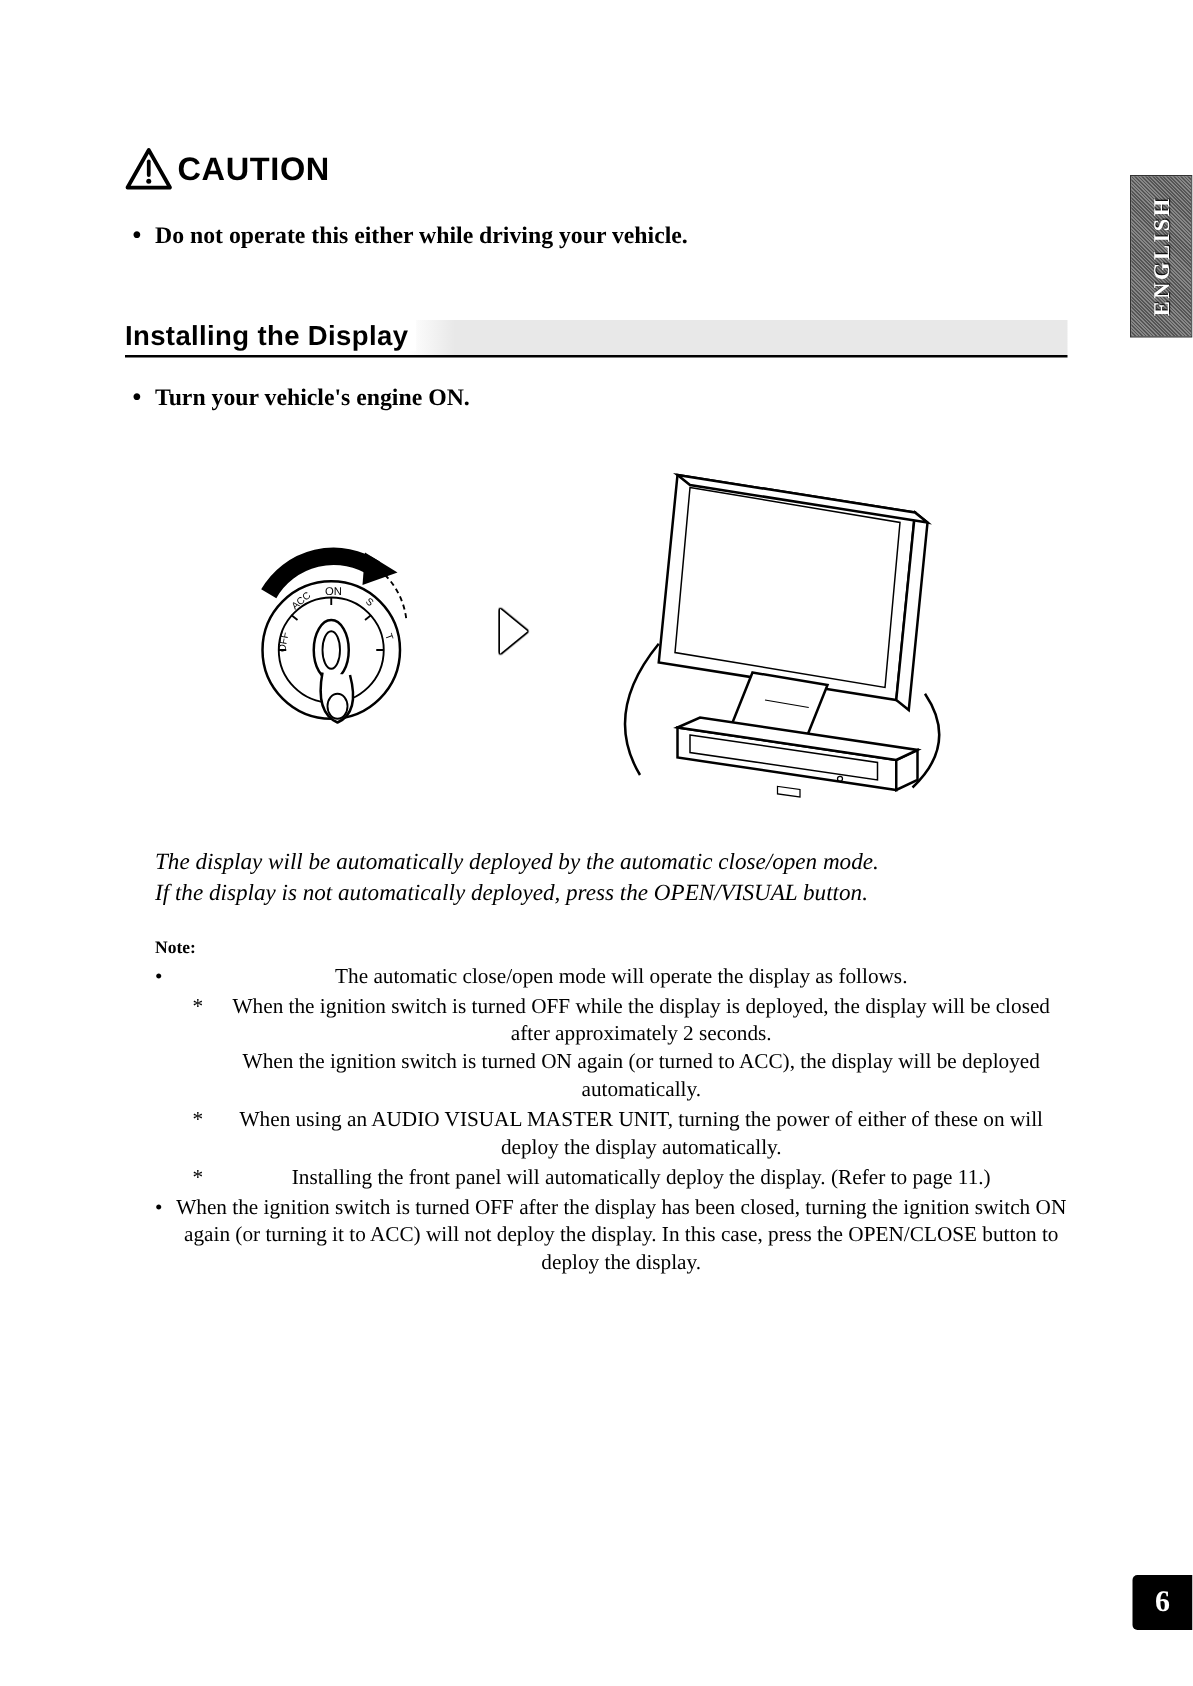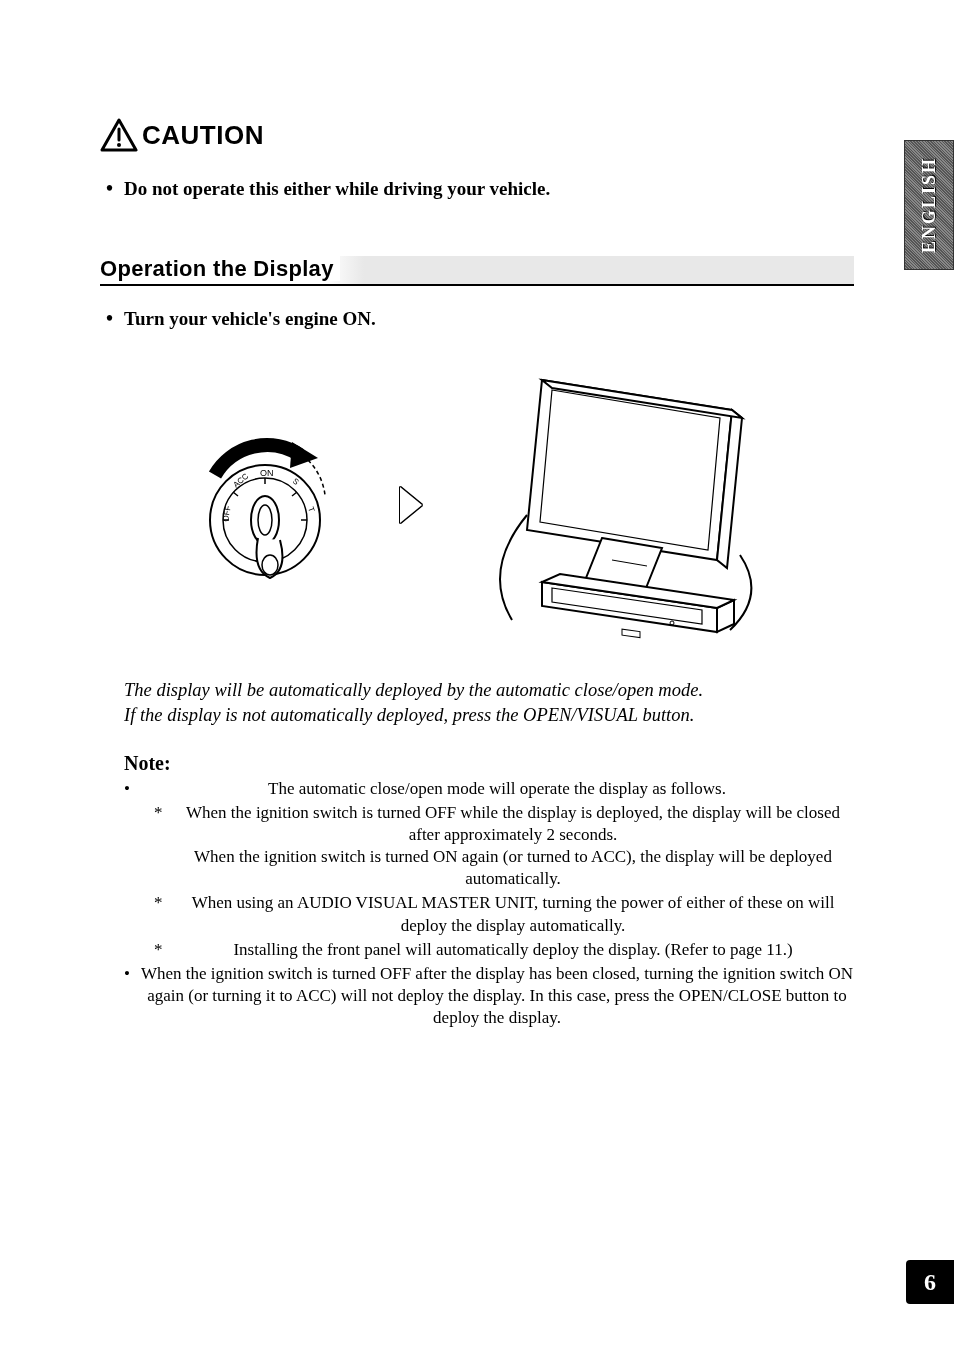--- a/index.html
+++ b/index.html
@@ -89,21 +89,21 @@
     font-family: "Times New Roman", Times, serif;
     font-style: italic;
   }
   .note-block {
     margin-top: 22px;
     padding-left: 24px;
     font-size: 17px;
     line-height: 1.3;
     font-family: "Times New Roman", Times, serif;
   }
-  .note-heading { font-weight: bold; font-size: 20px; }
+  .note-heading { font-weight: bold; font-size: 14px; }
   .note-ul { list-style: none; margin-top: 2px; }
   .note-ul > li { position: relative; padding-left: 16px; margin-top: 2px; text-align: center; }
   .note-ul > li::before { content: "•"; position: absolute; left: 0; top: 0; }
   .note-sub { list-style: none; margin-left: 14px; }
   .note-sub > li { position: relative; padding-left: 18px; margin-top: 2px; }
   .note-sub > li::before { content: "*"; position: absolute; left: 0; top: 0; }
   .lang-tab {
     position: absolute;
     right: 0;
     top: 140px;
@@ -153,21 +153,21 @@
     <svg width="38" height="34" viewBox="0 0 38 34">
       <polygon points="19,2 36,32 2,32" fill="none" stroke="#000" stroke-width="3" stroke-linejoin="round"></polygon>
       <line x1="19" y1="11" x2="19" y2="22" stroke="#000" stroke-width="3" stroke-linecap="round"></line>
       <circle cx="19" cy="27" r="2" fill="#000"></circle>
     </svg>
     <span class="caution-text">CAUTION</span>
   </div>
 
   <div class="bullet-main">Do not operate this either while driving your vehicle.</div>
 
-  <div class="section-header"><span>Operation the Display</span></div>
+  <div class="section-header"><span>Installing the Display</span></div>
 
   <div class="bullet-main" style="margin-top:22px;">Turn your vehicle's engine ON.</div>
 
   <div class="figure-row">
 
     <svg class="ignition-fig" width="170" height="170" viewBox="0 0 170 170">
 
       <path d="M 35 55 A 60 60 0 0 1 120 35" fill="none" stroke="#000" stroke-width="14" stroke-linecap="butt"></path>
       <polygon points="112,22 138,38 110,48" fill="#000"></polygon>
 

